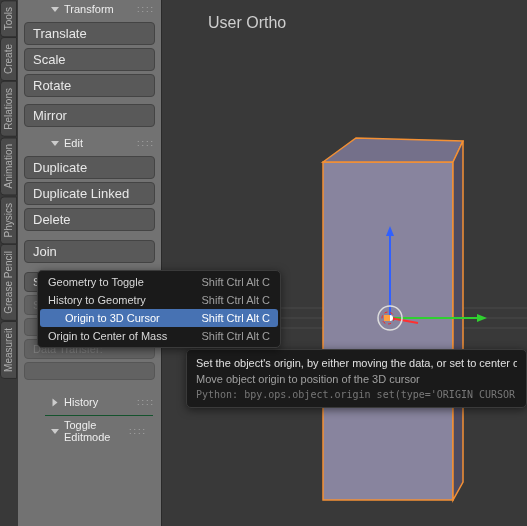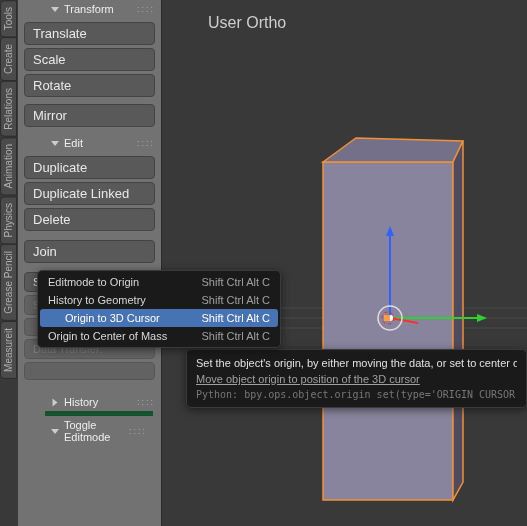--- a/index.html
+++ b/index.html
@@ -30,21 +30,21 @@
   .mitem { display: flex; align-items: center; color: #d8d8d8; font-size: 11px; padding: 3px 8px;
            border-radius: 3px; cursor: pointer; }
   .mitem .sc { margin-left: auto; color: #a0a0a0; }
   .mitem.sel { background: #4772b3; color: #fff; padding-left: 25px; }
   .mitem.sel .sc { color: #fff; }
 
   .tooltip { position: absolute; left: 186px; top: 349px; right: 0; background: #1a1a1a;
              border: 1px solid #3a3a3a; border-radius: 5px; padding: 7px 9px; z-index: 9;
              box-shadow: 0 2px 8px rgba(0,0,0,.5); font-size: 11px; }
   .tooltip .t1 { color: #e0e0e0; margin-bottom: 4px; white-space: nowrap; overflow: hidden;}
-  .tooltip .t2 { color: #a0a0a0; margin-bottom: 4px; text-decoration: underline; }
+  .tooltip .t2 { color: #a0a0a0; margin-bottom: 4px; }
   .tooltip .t3 { color: #777; font-family: monospace; font-size: 10px; white-space: nowrap; overflow: hidden;}
 
   .view { position: absolute; left: 163px; top: 0; right: 0; bottom: 0; background: #393939; }
   .vlabel { position: absolute; left: 45px; top: 14px; color: #cecece; font-size: 16px; }
 
   .dim-row { background: #595959; color: #888; font-size: 11px; padding: 3px 8px; border: 1px solid #444;
          border-radius: 4px; margin-bottom: 3px; opacity: .6;}
 </style>
 </head>
 <body>
@@ -95,21 +95,21 @@
     <div class="dim-row">Data Transfer:</div>
     <div class="dim-row" style="height:18px"></div>
   </div>
 
   <div class="phead" style="margin-top:6px">
     <span class="tri" style="transform:rotate(-90deg)"></span>
     <span>History</span>
     <span class="drag">::::</span>
   </div>
 
-  <div class="phead" style="position:absolute;bottom:80px;left:0;right:8px;border-top:5px solid #14532d">
+  <div class="phead" style="position:absolute;bottom:80px;left:0;right:8px;border-top:1px solid #14532d">
     <span class="tri"></span>
     <span>Toggle Editmode</span>
     <span class="drag">::::</span>
   </div>
 </div>
 
 <div class="view">
   <div class="vlabel">User Ortho</div>
   <svg width="364" height="526" style="position:absolute;left:0;top:0">
 
@@ -137,21 +137,21 @@
 
     <g>
       <circle cx="225" cy="318" r="6" fill="none" stroke="#ff2020" stroke-width="1" stroke-dasharray="3,3"></circle>
       <rect x="221" y="315" width="6" height="6" fill="#ffa040"></rect>
     </g>
   </svg>
 </div>
 
 <div class="menu">
   <div class="mitem">
-    <span>Editmode to Origin</span>
+    <span>Geometry to Toggle</span>
     <span class="sc">Shift Ctrl Alt C</span>
   </div>
   <div class="mitem">
     <span>History to Geometry</span>
     <span class="sc">Shift Ctrl Alt C</span>
   </div>
   <div class="mitem sel">
     <span>Origin to 3D Cursor</span>
     <span class="sc">Shift Ctrl Alt C</span>
   </div>

